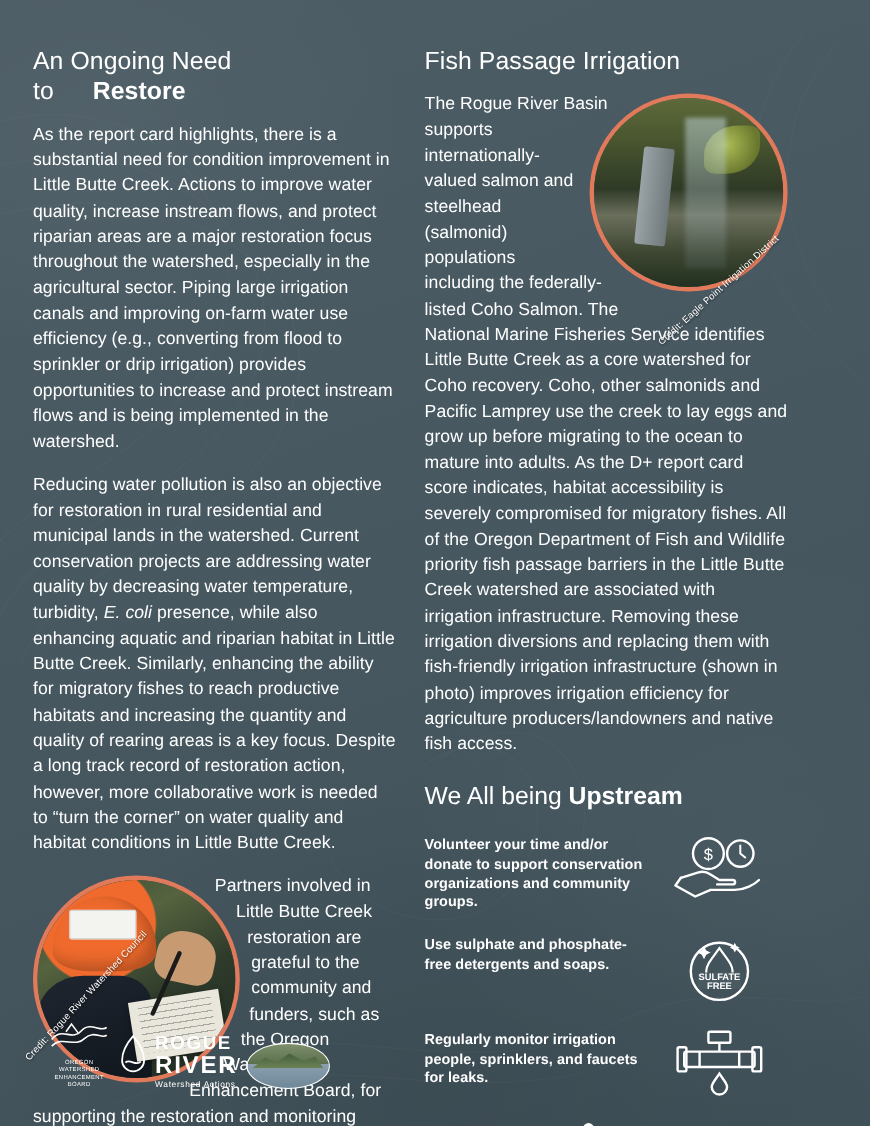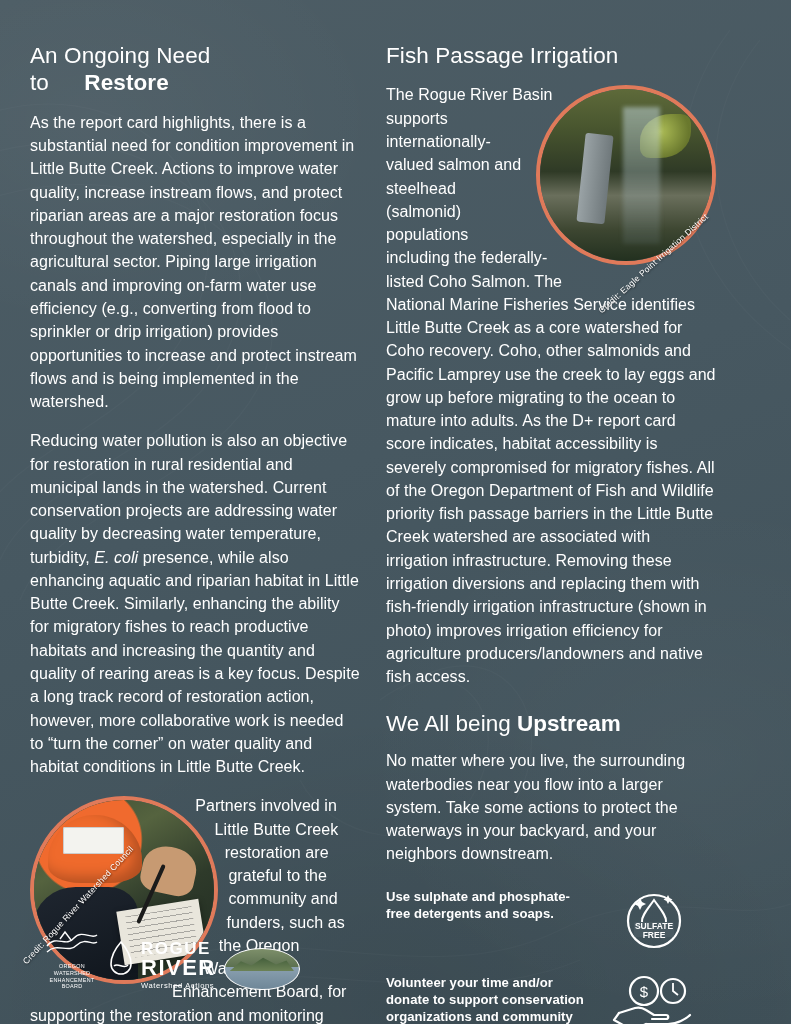--- a/index.html
+++ b/index.html
@@ -380,50 +380,49 @@
             <div class="water-streak"></div>
           </div>
         </div>
         <div class="credit-right">Credit: Eagle Point Irrigation District</div>
       </div>
 
       <p class="body">The Rogue River Basin supports internationally-valued salmon and steelhead (salmonid) populations including the federally-listed Coho Salmon. The National Marine Fisheries Service identifies Little Butte Creek as a core watershed for Coho recovery. Coho, other salmonids and Pacific Lamprey use the creek to lay eggs and grow up before migrating to the ocean to mature into adults. As the D+ report card score indicates, habitat accessibility is severely compromised for migratory fishes. All of the Oregon Department of Fish and Wildlife priority fish passage barriers in the Little Butte Creek watershed are associated with irrigation infrastructure. Removing these irrigation diversions and replacing them with fish-friendly irrigation infrastructure (shown in photo) improves irrigation efficiency for agriculture producers/landowners and native fish access.</p>
 
       <h2 class="head-upstream"><span>We All being </span><span class="bold">Upstream</span></h2>
 
-      <p class="body">No matter where you live, the surrounding waterbodies near you flow into a larger system. Take some actions to protect the waterways in your backyard, and your neighbors downstream.</p>
 
       <div class="actions">
+
+        <div class="action-row">
+          <div class="action-text">Volunteer your time and/or donate to support conservation organizations and community groups.</div>
+          <div class="action-icon">
+            <svg width="86" height="62" viewBox="0 0 86 62" fill="none" stroke="#ffffff" stroke-width="2.2">
+              <circle cx="33" cy="19" r="14"></circle>
+              <text x="33" y="25" font-family="Liberation Sans, sans-serif" font-size="15" fill="#ffffff" stroke="none" text-anchor="middle">$</text>
+              <circle cx="62" cy="19" r="12"></circle>
+              <path d="M62 11 v8 l5 4" stroke-width="1.8"></path>
+              <path d="M8 41 l16 -5 c4 -1 8 0 11 2 l8 5 h12 c3 0 3 4 0 4 h-14" stroke-linejoin="round" stroke-linecap="round"></path>
+              <path d="M8 41 l-5 7 l18 10 l14 -6" stroke-linejoin="round" stroke-linecap="round"></path>
+              <path d="M35 52 h22 c9 0 18 -5 22 -9" stroke-linecap="round"></path>
+            </svg>
+          </div>
+        </div>
 
         <div class="action-row">
           <div class="action-text">Use sulphate and phosphate-free detergents and soaps.</div>
           <div class="action-icon">
             <svg width="72" height="66" viewBox="0 0 72 66" fill="none" stroke="#ffffff" stroke-width="2.2">
               <circle cx="36" cy="35" r="26"></circle>
               <path d="M36 14 c7 10 12 15 12 21 a12 12 0 0 1 -24 0 c0 -6 5 -11 12 -21 z" stroke-width="2"></path>
               <path d="M22 12 l2 4 l4 2 l-4 2 l-2 4 l-2 -4 l-4 -2 l4 -2 z" fill="#ffffff" stroke="none"></path>
               <path d="M50 9 l1.5 3 l3 1.5 l-3 1.5 l-1.5 3 l-1.5 -3 l-3 -1.5 l3 -1.5 z" fill="#ffffff" stroke="none"></path>
               <rect x="16" y="36" width="40" height="15" rx="2" fill="#4a5a62" stroke="none"></rect>
               <text x="36" y="43" font-family="Liberation Sans, sans-serif" font-size="8.5" font-weight="bold" fill="#ffffff" stroke="none" text-anchor="middle">SULFATE</text>
               <text x="36" y="51.5" font-family="Liberation Sans, sans-serif" font-size="8.5" font-weight="bold" fill="#ffffff" stroke="none" text-anchor="middle">FREE</text>
-            </svg>
-          </div>
-        </div>
-
-        <div class="action-row">
-          <div class="action-text">Volunteer your time and/or donate to support conservation organizations and community groups.</div>
-          <div class="action-icon">
-            <svg width="86" height="62" viewBox="0 0 86 62" fill="none" stroke="#ffffff" stroke-width="2.2">
-              <circle cx="33" cy="19" r="14"></circle>
-              <text x="33" y="25" font-family="Liberation Sans, sans-serif" font-size="15" fill="#ffffff" stroke="none" text-anchor="middle">$</text>
-              <circle cx="62" cy="19" r="12"></circle>
-              <path d="M62 11 v8 l5 4" stroke-width="1.8"></path>
-              <path d="M8 41 l16 -5 c4 -1 8 0 11 2 l8 5 h12 c3 0 3 4 0 4 h-14" stroke-linejoin="round" stroke-linecap="round"></path>
-              <path d="M8 41 l-5 7 l18 10 l14 -6" stroke-linejoin="round" stroke-linecap="round"></path>
-              <path d="M35 52 h22 c9 0 18 -5 22 -9" stroke-linecap="round"></path>
             </svg>
           </div>
         </div>
 
         <div class="action-row">
           <div class="action-text">Regularly monitor irrigation people, sprinklers, and faucets for leaks.</div>
           <div class="action-icon">
             <svg width="80" height="64" viewBox="0 0 80 64" fill="none" stroke="#ffffff" stroke-width="2.2">
               <rect x="30" y="4" width="20" height="10" rx="1.5"></rect>
               <path d="M40 14 v8"></path>

